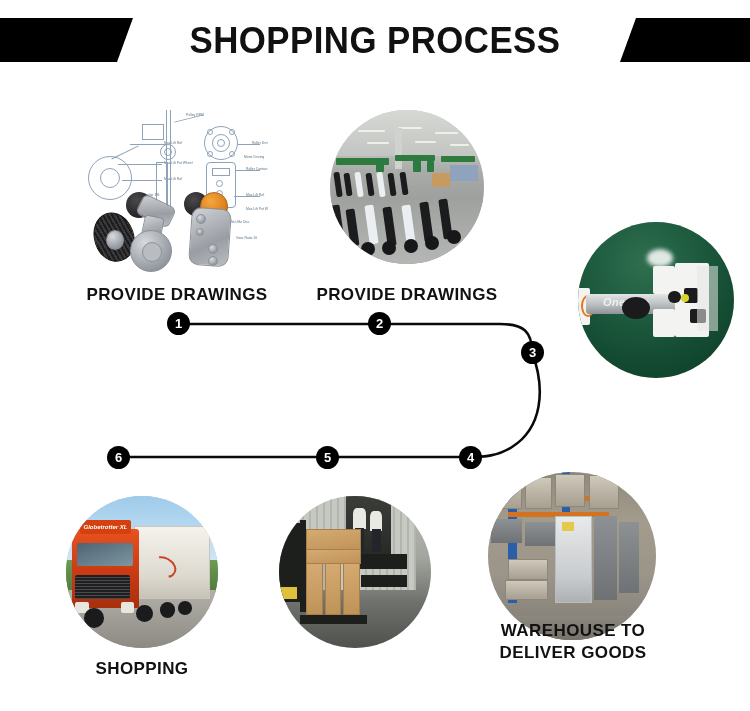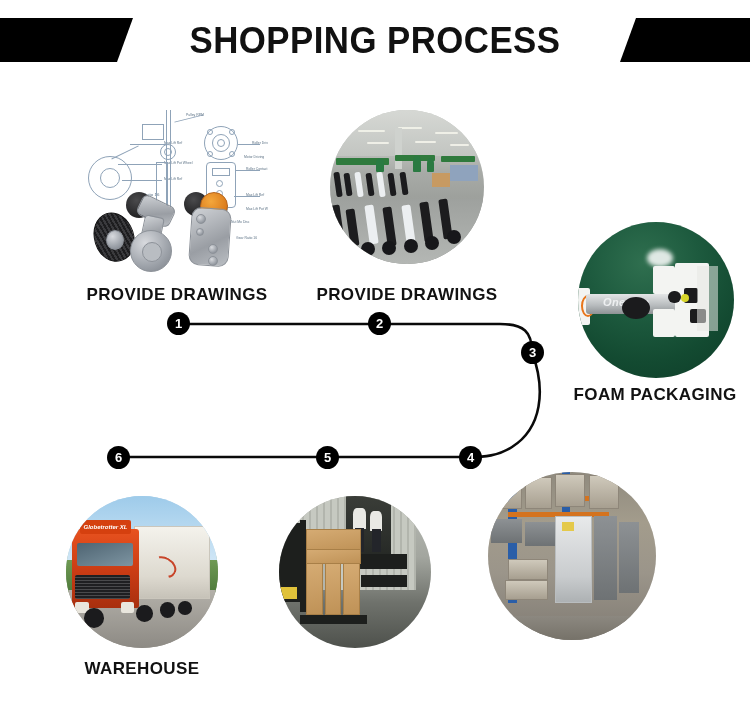--- a/index.html
+++ b/index.html
@@ -400,21 +400,20 @@
       <div class="foam-pad" style="left:48%; top:28%; width:14%; height:18%;"></div>
       <div class="foam-pad" style="left:48%; top:56%; width:14%; height:18%;"></div>
       <div class="foam-pad" style="left:62%; top:26%; width:22%; height:48%;"></div>
       <div class="foam-dark" style="left:58%; top:44%; width:8%; height:8%; border-radius:50%;"></div>
       <div class="foam-dark" style="left:68%; top:42%; width:9%; height:10%;"></div>
       <div class="foam-dark" style="left:72%; top:56%; width:10%; height:9%;"></div>
       <div style="position:absolute; left:66%; top:46%; width:5%; height:5%; background:#d8d52a; border-radius:50%;"></div>
       <div style="position:absolute; left:76%; top:28%; width:14%; height:42%; background:#e6e8e4; opacity:.55;"></div>
     </div>
   </div>
-  <div class="cap" style="left:560px; top:384px; width:190px;">FOAM PACKAGING</div>
 
   <div class="circ" style="left:488px; top:472px; width:168px; height:168px;">
     <div class="wh">
       <div class="wh-rack" style="left:12%; top:0;  width:5%;  height:78%;"></div>
       <div class="wh-rack" style="left:44%; top:0;  width:5%;  height:48%;"></div>
       <div class="wh-beam" style="left:12%; top:24%; width:60%; height:3%;"></div>
       <div class="wh-beam" style="left:48%; top:14%; width:30%; height:3%;"></div>
       <div class="wh-pallet" style="left:4%;  top:2%;  width:16%; height:20%;"></div>
       <div class="wh-pallet" style="left:22%; top:3%;  width:16%; height:19%;"></div>
       <div class="wh-pallet" style="left:40%; top:1%;  width:18%; height:20%;"></div>
@@ -423,20 +422,22 @@
       <div class="wh-grey" style="left:22%; top:30%; width:18%; height:14%;"></div>
       <div class="wh-wrap" style="left:40%; top:26%; width:22%; height:52%;"></div>
       <div class="wh-grey" style="left:63%; top:26%; width:14%; height:50%;"></div>
       <div class="wh-grey" style="left:78%; top:30%; width:12%; height:42%;"></div>
       <div class="wh-pallet" style="left:12%; top:52%; width:24%; height:12%;"></div>
       <div class="wh-pallet" style="left:10%; top:64%; width:26%; height:12%;"></div>
       <div style="position:absolute; left:44%; top:30%; width:7%; height:5%; background:#e4c94a;"></div>
       <div class="wh-floor"></div>
     </div>
   </div>
+  <div class="cap" style="left:478px; top:620px; width:190px;">WAREHOUSE TO
+DELIVER GOODS</div>
 
   <div class="circ" style="left:279px; top:496px; width:152px; height:152px;">
     <div class="load">
       <div class="ld-container"></div>
       <div class="ld-dark"></div>
       <div class="ld-person" style="left:49%; top:8%; width:8%; height:14%;"></div>
       <div class="ld-legs" style="left:50%; top:21%; width:6%; height:16%;"></div>
       <div class="ld-person" style="left:60%; top:10%; width:8%; height:13%;"></div>
       <div class="ld-legs" style="left:61%; top:22%; width:6%; height:15%;"></div>
       <div class="ld-fork" style="left:0;   top:18%; width:16%; height:52%;"></div>
@@ -467,15 +468,15 @@
       <div class="tr-wind"></div>
       <div class="tr-grille"></div>
       <div style="position:absolute; left:6%;  top:70%; width:9%; height:7%; background:#e9e6dd; border-radius:2px;"></div>
       <div style="position:absolute; left:36%; top:70%; width:9%; height:7%; background:#e9e6dd; border-radius:2px;"></div>
       <div class="tr-wheel" style="left:12%; top:74%; width:13%; height:13%;"></div>
       <div class="tr-wheel" style="left:46%; top:72%; width:11%; height:11%;"></div>
       <div class="tr-wheel" style="left:62%; top:70%; width:10%; height:10%;"></div>
       <div class="tr-wheel" style="left:74%; top:69%; width:9%;  height:9%;"></div>
     </div>
   </div>
-  <div class="cap" style="left:54px; top:658px; width:176px;">WAREHOUSE</div>
+  <div class="cap" style="left:54px; top:658px; width:176px;">SHOPPING</div>
 
 </div>
 
 </body></html>

